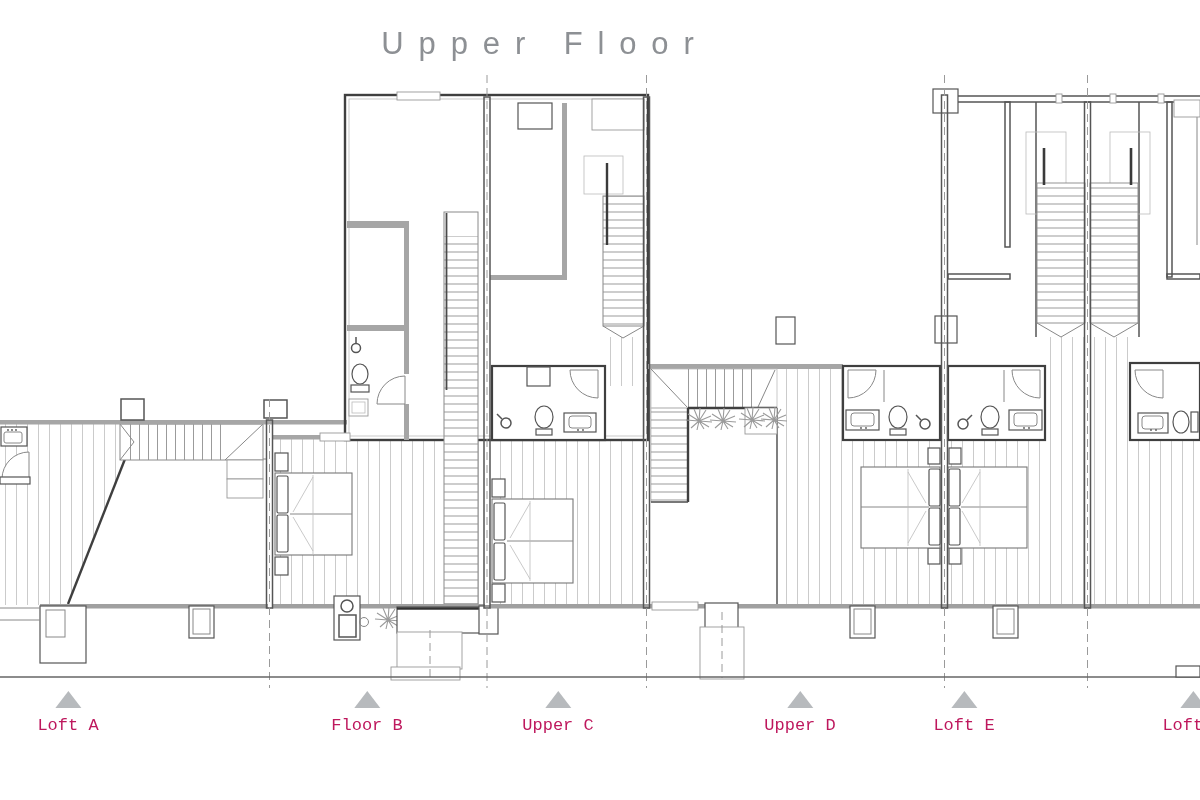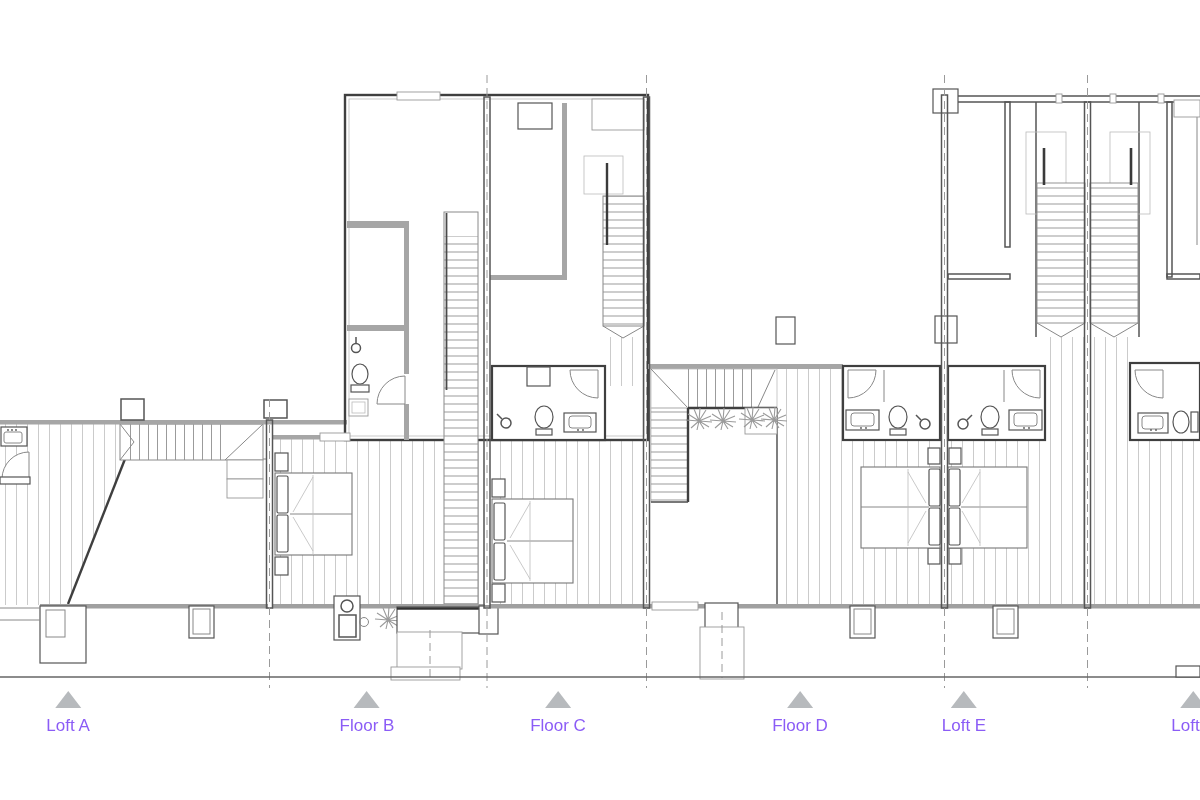--- a/index.html
+++ b/index.html
@@ -4,21 +4,21 @@
 <style>
   html,body{margin:0;padding:0;background:#fff;}
   .stage{position:relative;width:1200px;height:800px;background:#fff;overflow:hidden;
          font-family:"Liberation Sans", sans-serif;}
   .plan-title{position:absolute;top:26px;left:0;width:1090px;text-align:center;
     font-size:31px;font-weight:400;color:#8d9094;letter-spacing:0.48em;}
   .unit-label{position:absolute;top:691px;transform:translateX(-50%);
     display:flex;flex-direction:column;align-items:center;}
   .tri{width:0;height:0;border-left:13px solid transparent;border-right:13px solid transparent;
     border-bottom:17px solid #b7babd;}
-  .unit-label .txt{margin-top:8px;font-size:17px;color:#8b5cf6;white-space:nowrap;}
+  .unit-label .txt{margin-top:8px;font-size:17px;color:#be185d;white-space:nowrap;font-family:Liberation Mono, monospace;}
   svg{position:absolute;top:0;left:0;}
   .w3{stroke:#3f3f3f;stroke-width:2.4;fill:none}
   .w2{stroke:#555;stroke-width:1.5;fill:none}
   .w1{stroke:#888;stroke-width:1;fill:none}
   .wl{stroke:#bbb;stroke-width:0.8;fill:none}
   .fx{stroke:#555;stroke-width:1.2;fill:#fff}
   .fxl{stroke:#999;stroke-width:0.9;fill:#fff}
 </style>
 </head>
 <body>
@@ -364,36 +364,37 @@
     <line x1="944.5" y1="75" x2="944.5" y2="688"></line>
     <line x1="1087.5" y1="75" x2="1087.5" y2="688"></line>
     <line x1="430" y1="630" x2="430" y2="680"></line>
     <line x1="722" y1="612" x2="722" y2="678"></line>
   </g>
 
   <line x1="0" y1="677" x2="1200" y2="677" stroke="#666" stroke-width="1.3"></line>
   <rect x="1176" y="666" width="24" height="11" class="fx"></rect>
 </svg>
 
+<div class="plan-title">Upper Floor</div>
 
 <div class="unit-label" style="left:68px">
   <div class="tri"></div>
   <div class="txt">Loft A</div>
 </div>
 <div class="unit-label" style="left:367px">
   <div class="tri"></div>
   <div class="txt">Floor B</div>
 </div>
 <div class="unit-label" style="left:558px">
   <div class="tri"></div>
-  <div class="txt">Floor C</div>
+  <div class="txt">Upper C</div>
 </div>
 <div class="unit-label" style="left:800px">
   <div class="tri"></div>
-  <div class="txt">Floor D</div>
+  <div class="txt">Upper D</div>
 </div>
 <div class="unit-label" style="left:964px">
   <div class="tri"></div>
   <div class="txt">Loft E</div>
 </div>
 <div class="unit-label" style="left:1193px">
   <div class="tri"></div>
   <div class="txt">Loft F</div>
 </div>
 

